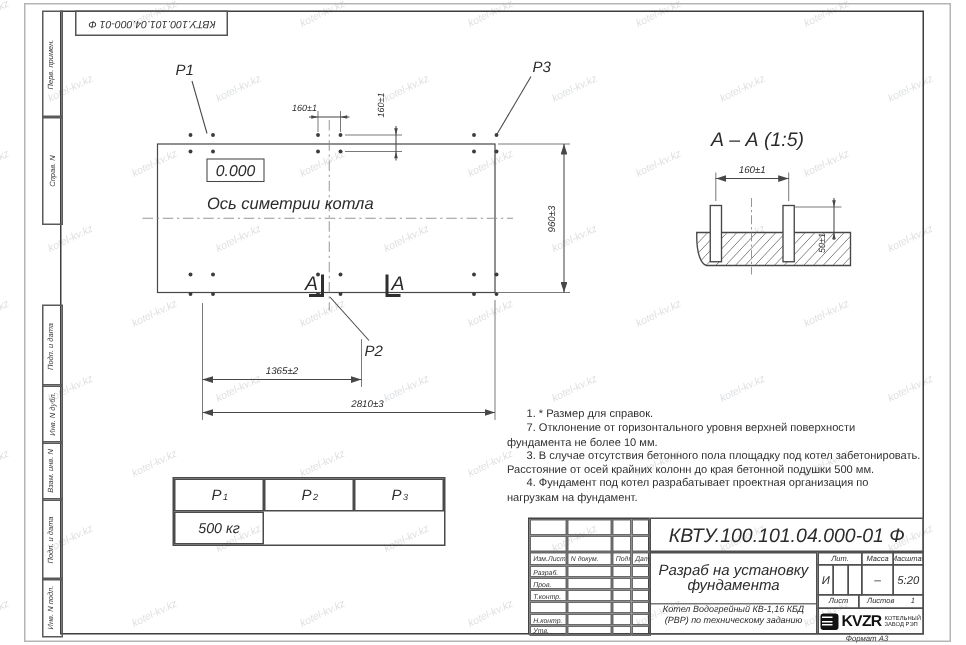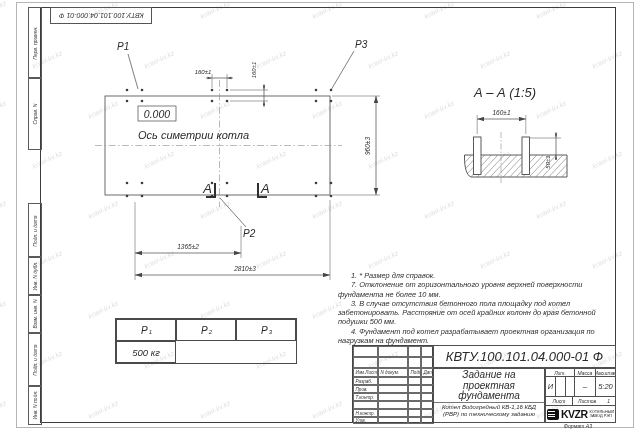--- a/index.html
+++ b/index.html
@@ -8,21 +8,21 @@
   .abs{position:absolute;box-sizing:border-box;}
   
   .wm{position:absolute;font-size:7px;color:#90989f;opacity:.30;
       transform:rotate(-26deg);white-space:nowrap;font-style:italic;}
   
   .vcell{position:absolute;left:28px;width:12px;border:0.8px solid #5a5a5a;
          display:flex;align-items:center;justify-content:center;overflow:hidden;background:transparent;}
   .vcell span{transform:rotate(-90deg);white-space:nowrap;font-size:5px;
               font-style:italic;color:#3a3a3a;}
   
-  .note{margin:0;text-indent:13px;font-size:7.4px;font-style:italic;
+  .note{margin:0;text-indent:13px;font-size:7.4px;
         line-height:1.25;color:#2e2e2e;}
   
   .ltable{display:grid;grid-template-columns:60px 60px 60px;grid-template-rows:22px 22px;
           border:1px solid #4a4a4a;}
   .lcell{border:0.7px solid #4a4a4a;display:flex;align-items:center;justify-content:center;
          font-style:italic;font-size:10px;color:#2b2b2b;}
   .lcell .subd{font-size:6px;vertical-align:sub;position:relative;top:2px;left:1px;}
   .lval{font-size:9.5px;}
   
   .tbl-left{display:grid;grid-template-columns:25px 30px 13px 13px;
@@ -312,21 +312,21 @@
     <div class="tb-cell"></div>
     <div class="tb-cell">Утв.</div>
     <div class="tb-cell"></div>
     <div class="tb-cell"></div>
     <div class="tb-cell"></div>
   </div>
 
 <div class="cell" style="left:433px;top:345px;width:183px;height:23px;font-size:13px;white-space:nowrap;">КВТУ.100.101.04.000-01  Ф</div>
 
 <div class="abs" style="left:433px;top:368px;width:112px;height:55px;border:0.8px solid #4f4f4f;">
-  <div style="height:33px;display:flex;align-items:center;justify-content:center;text-align:center;font-style:italic;font-size:10px;line-height:1.05;padding:1px 4px 0;box-sizing:border-box;">Задание на проектная фундамента</div>
+  <div style="height:33px;display:flex;align-items:center;justify-content:center;text-align:center;font-style:italic;font-size:10px;line-height:1.05;padding:1px 4px 0;box-sizing:border-box;">Разраб на установку фундамента</div>
   <div style="height:21px;border-top:0.5px solid #777;text-align:center;font-style:italic;font-size:6px;line-height:1.1;padding-top:1px;box-sizing:border-box;">Котел Водогрейный КВ-1,16 КБД (РВР) по техническому заданию</div>
 </div>
 
 <div class="cell small" style="left:545px;top:368px;width:30px;height:9px;">Лит.</div>
 <div class="cell small" style="left:574px;top:368px;width:22px;height:9px;">Масса</div>
 <div class="cell small" style="left:595px;top:368px;width:21px;height:9px;">Масштаб</div>
 <div class="cell" style="left:545px;top:376px;width:11px;height:21px;font-size:7.5px;">И</div>
 <div class="cell" style="left:555px;top:376px;width:11px;height:21px;"></div>
 <div class="cell" style="left:565px;top:376px;width:10px;height:21px;"></div>
 <div class="cell" style="left:574px;top:376px;width:22px;height:21px;font-size:8px;">–</div>

